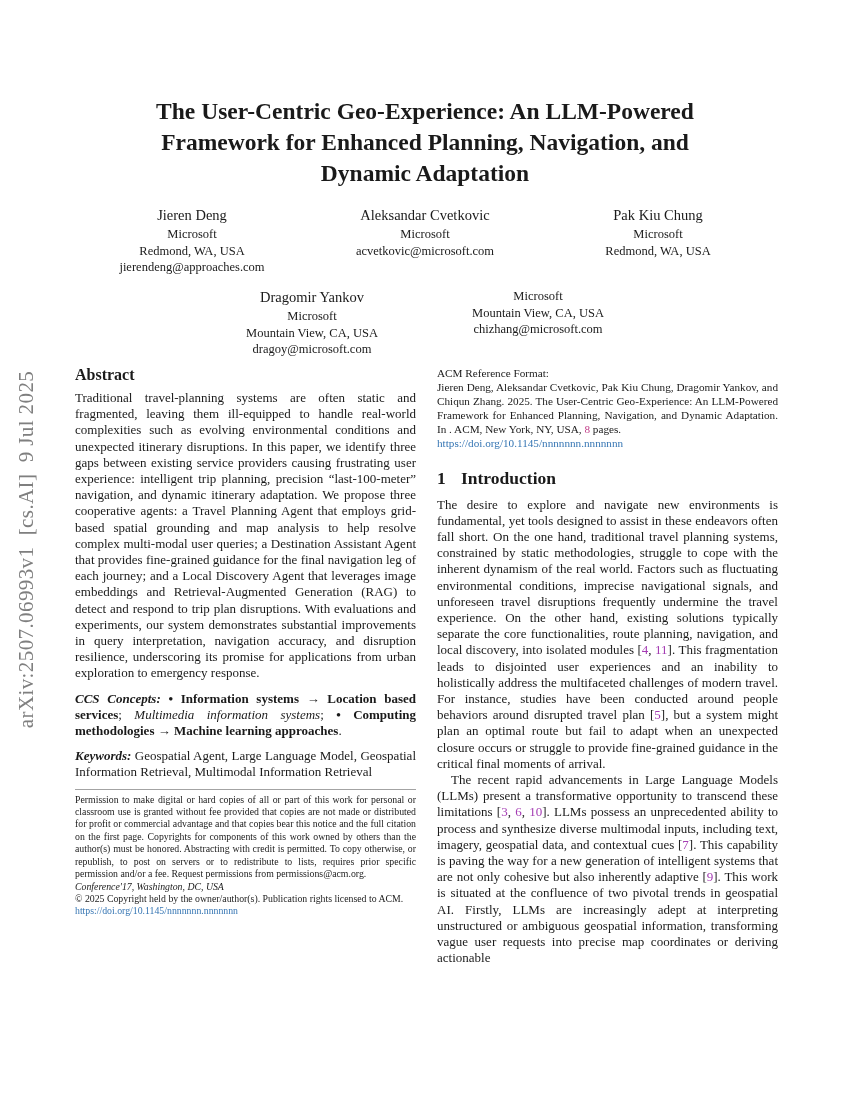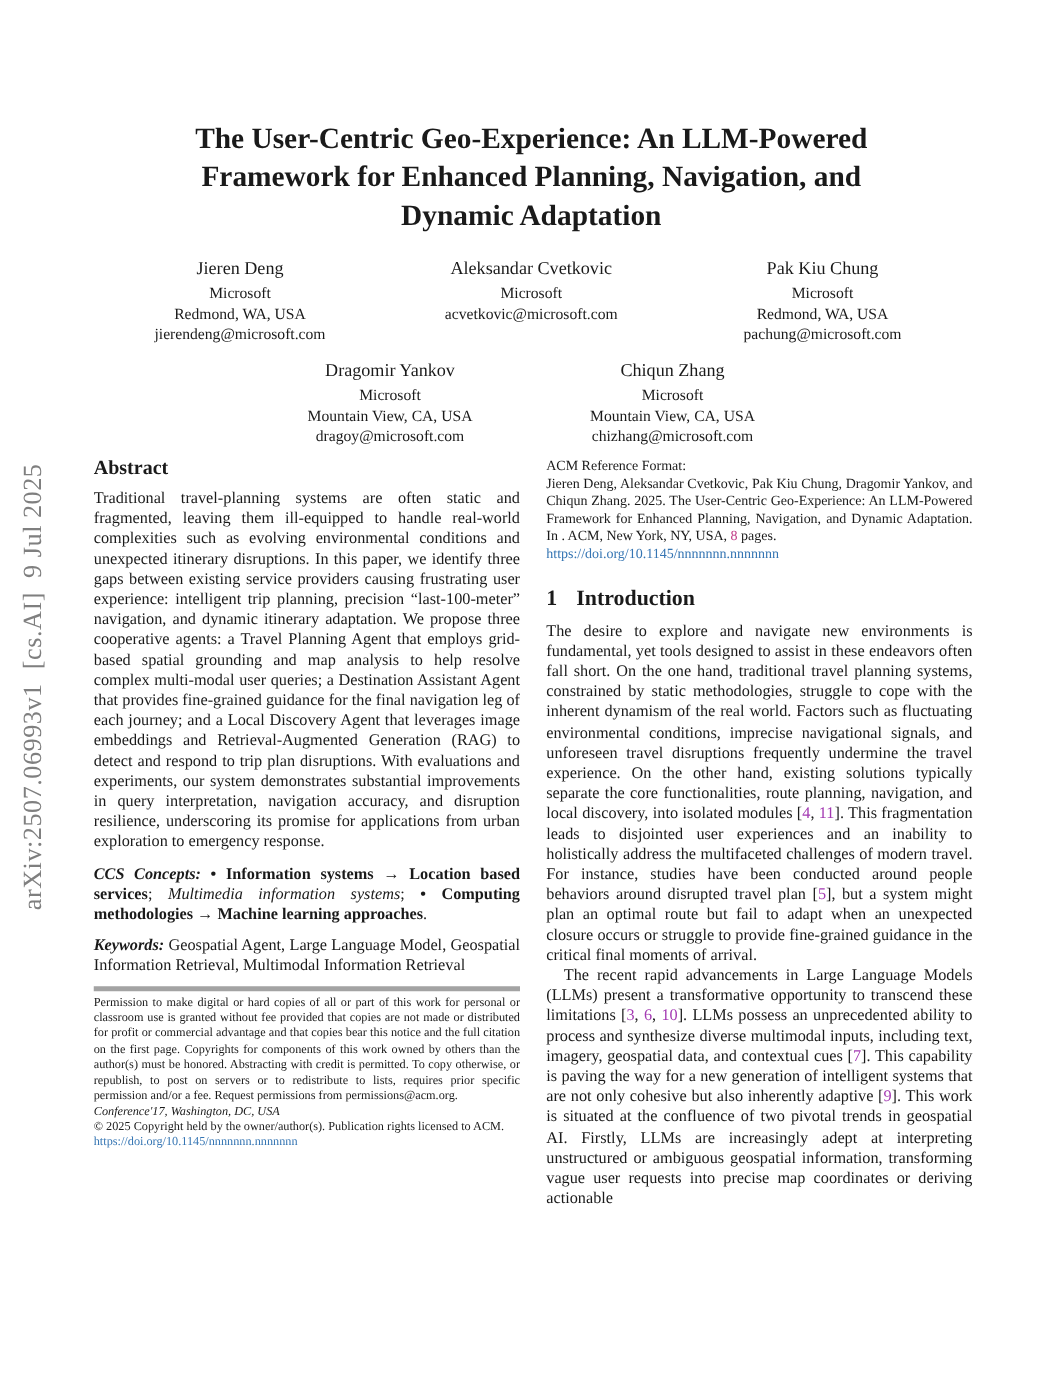--- a/index.html
+++ b/index.html
@@ -31,21 +31,21 @@
   .author-line{font-size:12.5px;line-height:16.5px;}
   
   .col{position:absolute;top:366px;width:341px;}
   .col-left{left:75px;}
   .col-right{left:437px;}
   .abstract-heading{font-size:16px;font-weight:bold;margin:0 0 6px 0;}
   .body-text{font-size:13px;line-height:16.2px;text-align:justify;margin:0;}
   .ccs,.kw{margin-top:9px;}
   
   .footnote{
-    margin-top:8px;border-top:4px solid #a3a3a3;padding-top:4px;
+    margin-top:8px;border-top:1px solid #a3a3a3;padding-top:4px;
     font-size:9.8px;line-height:12.4px;text-align:justify;
   }
   .footnote p{margin:0;}
   .conference-line{font-style:italic;margin-top:2px;}
   .copyright-line,.isbn-line{margin-top:2px;}
   .doi-line{margin-top:1px;color:var(--url,#3575b3);}
   
   .acmref{font-size:11.2px;line-height:14.1px;text-align:justify;}
   .acmref-head{font-weight:normal;margin:0;}
   .acmref-doi{color:var(--url,#3575b3);text-align:left;}
@@ -70,44 +70,42 @@
 
   <h1 class="title">The User-Centric Geo-Experience: An LLM-Powered
 Framework for Enhanced Planning, Navigation, and
 Dynamic Adaptation</h1>
 
   <div class="authors-row row1">
     <div class="author">
       <div class="author-name">Jieren Deng</div>
       <div class="author-line">Microsoft</div>
       <div class="author-line">Redmond, WA, USA</div>
-      <div class="author-line">jierendeng@microsoft.com</div>
+      <div class="author-line">jierendeng@approaches.com</div>
     </div>
     <div class="author">
       <div class="author-name">Aleksandar Cvetkovic</div>
       <div class="author-line">Microsoft</div>
       <div class="author-line">acvetkovic@microsoft.com</div>
     </div>
     <div class="author">
       <div class="author-name">Pak Kiu Chung</div>
       <div class="author-line">Microsoft</div>
       <div class="author-line">Redmond, WA, USA</div>
-      <div class="author-line">pachung@microsoft.com</div>
     </div>
   </div>
 
   <div class="authors-row row2">
     <div class="author">
       <div class="author-name">Dragomir Yankov</div>
       <div class="author-line">Microsoft</div>
       <div class="author-line">Mountain View, CA, USA</div>
       <div class="author-line">dragoy@microsoft.com</div>
     </div>
     <div class="author">
-      <div class="author-name">Chiqun Zhang</div>
       <div class="author-line">Microsoft</div>
       <div class="author-line">Mountain View, CA, USA</div>
       <div class="author-line">chizhang@microsoft.com</div>
     </div>
   </div>
 
   <div class="col col-left">
     <h2 class="abstract-heading">Abstract</h2>
     <p class="body-text">Traditional travel-planning systems are often static and fragmented, leaving them ill-equipped to handle real-world complexities such as evolving environmental conditions and unexpected itinerary disruptions. In this paper, we identify three gaps between existing service providers causing frustrating user experience: intelligent trip planning, precision “last-100-meter” navigation, and dynamic itinerary adaptation. We propose three cooperative agents: a Travel Planning Agent that employs grid-based spatial grounding and map analysis to help resolve complex multi-modal user queries; a Destination Assistant Agent that provides fine-grained guidance for the final navigation leg of each journey; and a Local Discovery Agent that leverages image embeddings and Retrieval-Augmented Generation (RAG) to detect and respond to trip plan disruptions. With evaluations and experiments, our system demonstrates substantial improvements in query interpretation, navigation accuracy, and disruption resilience, underscoring its promise for applications from urban exploration to emergency response.</p>
 

